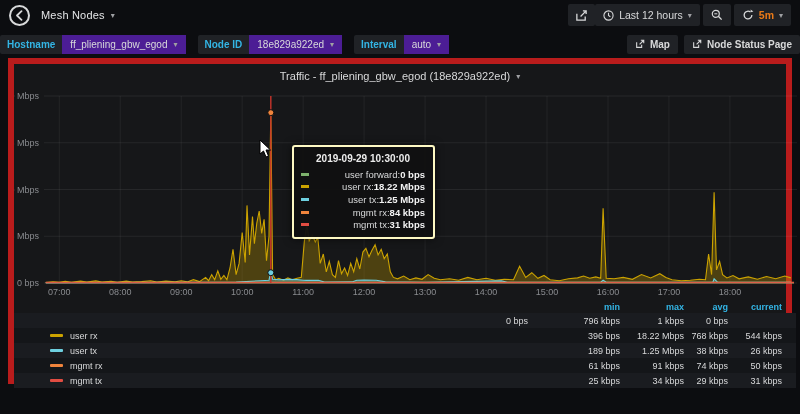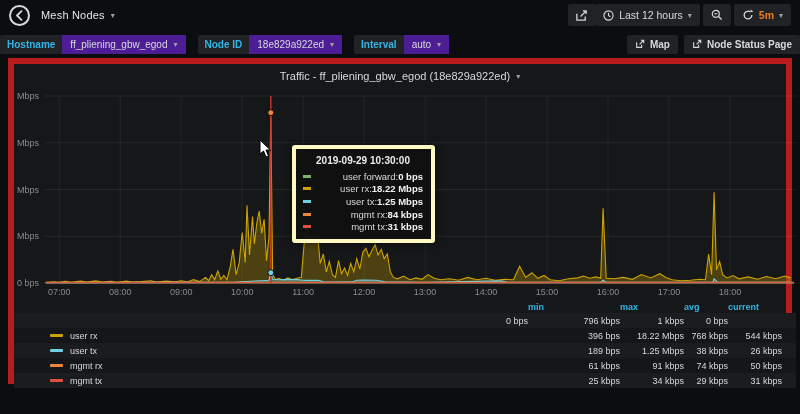--- a/index.html
+++ b/index.html
@@ -30,30 +30,30 @@
   
   .panel { position:absolute; left:8px; top:58px; width:784px; height:326px; background:#161719; border:6px solid #b91c1c; }
   .panel-title-row { height:24px; display:flex; align-items:center; justify-content:center; gap:6px; cursor:pointer; }
   .panel-title { color:#d8d9da; font-size:11px; font-weight:500; }
   #chart-svg { position:absolute; left:0; top:24px; }
 
   
   .legend { position:absolute; left:0; top:236px; width:782px; }
   .lg-grid { display:grid; grid-template-columns:1fr 92px 64px 44px 54px; padding:0 14px 0 36px; align-items:center; }
   .lg-header { height:13px; color:#33b5e5; font-size:9px; font-weight:700; }
-  .lg-header span { }
+  .lg-header span { text-align:right; }
   .lg-row { height:15px; font-size:9px; color:#d8d9da; cursor:pointer; }
   .lg-row:nth-child(odd) { background:#1a1c20; }
   .lg-row:nth-child(even) { background:#141619; }
   .lg-row .val { text-align:right; }
   .name-cell { display:flex; align-items:center; gap:7px; text-align:left; }
   .swatch { width:13px; height:3px; border-radius:1px; flex:none; }
 
   
-  .tooltip { position:absolute; left:292px; top:145px; width:143px; background:rgba(17,17,17,.96); border:4px solid #fef9c3; border-radius:3px; padding:6px 8px 6px 7px; z-index:40; box-shadow:0 0 8px rgba(0,0,0,.6); }
+  .tooltip { position:absolute; left:292px; top:145px; width:143px; background:rgba(17,17,17,.96); border:2px solid #fef9c3; border-radius:3px; padding:6px 8px 6px 7px; z-index:40; box-shadow:0 0 8px rgba(0,0,0,.6); }
   .tt-date { text-align:center; color:#ececec; font-size:10px; font-weight:700; margin-bottom:4px; }
   .tt-row { display:flex; align-items:center; height:12.6px; font-size:9.5px; color:#d8d9da; }
   .tt-swatch { width:8px; height:3px; margin-right:4px; flex:none; }
   .tt-label { flex:1; text-align:right; }
   .tt-value { font-weight:700; color:#f2f2f2; }
 
   .cursor { position:absolute; left:259px; top:139px; z-index:60; pointer-events:none; }
   svg text { font-family:"Liberation Sans",sans-serif; }
 </style>
 </head>

